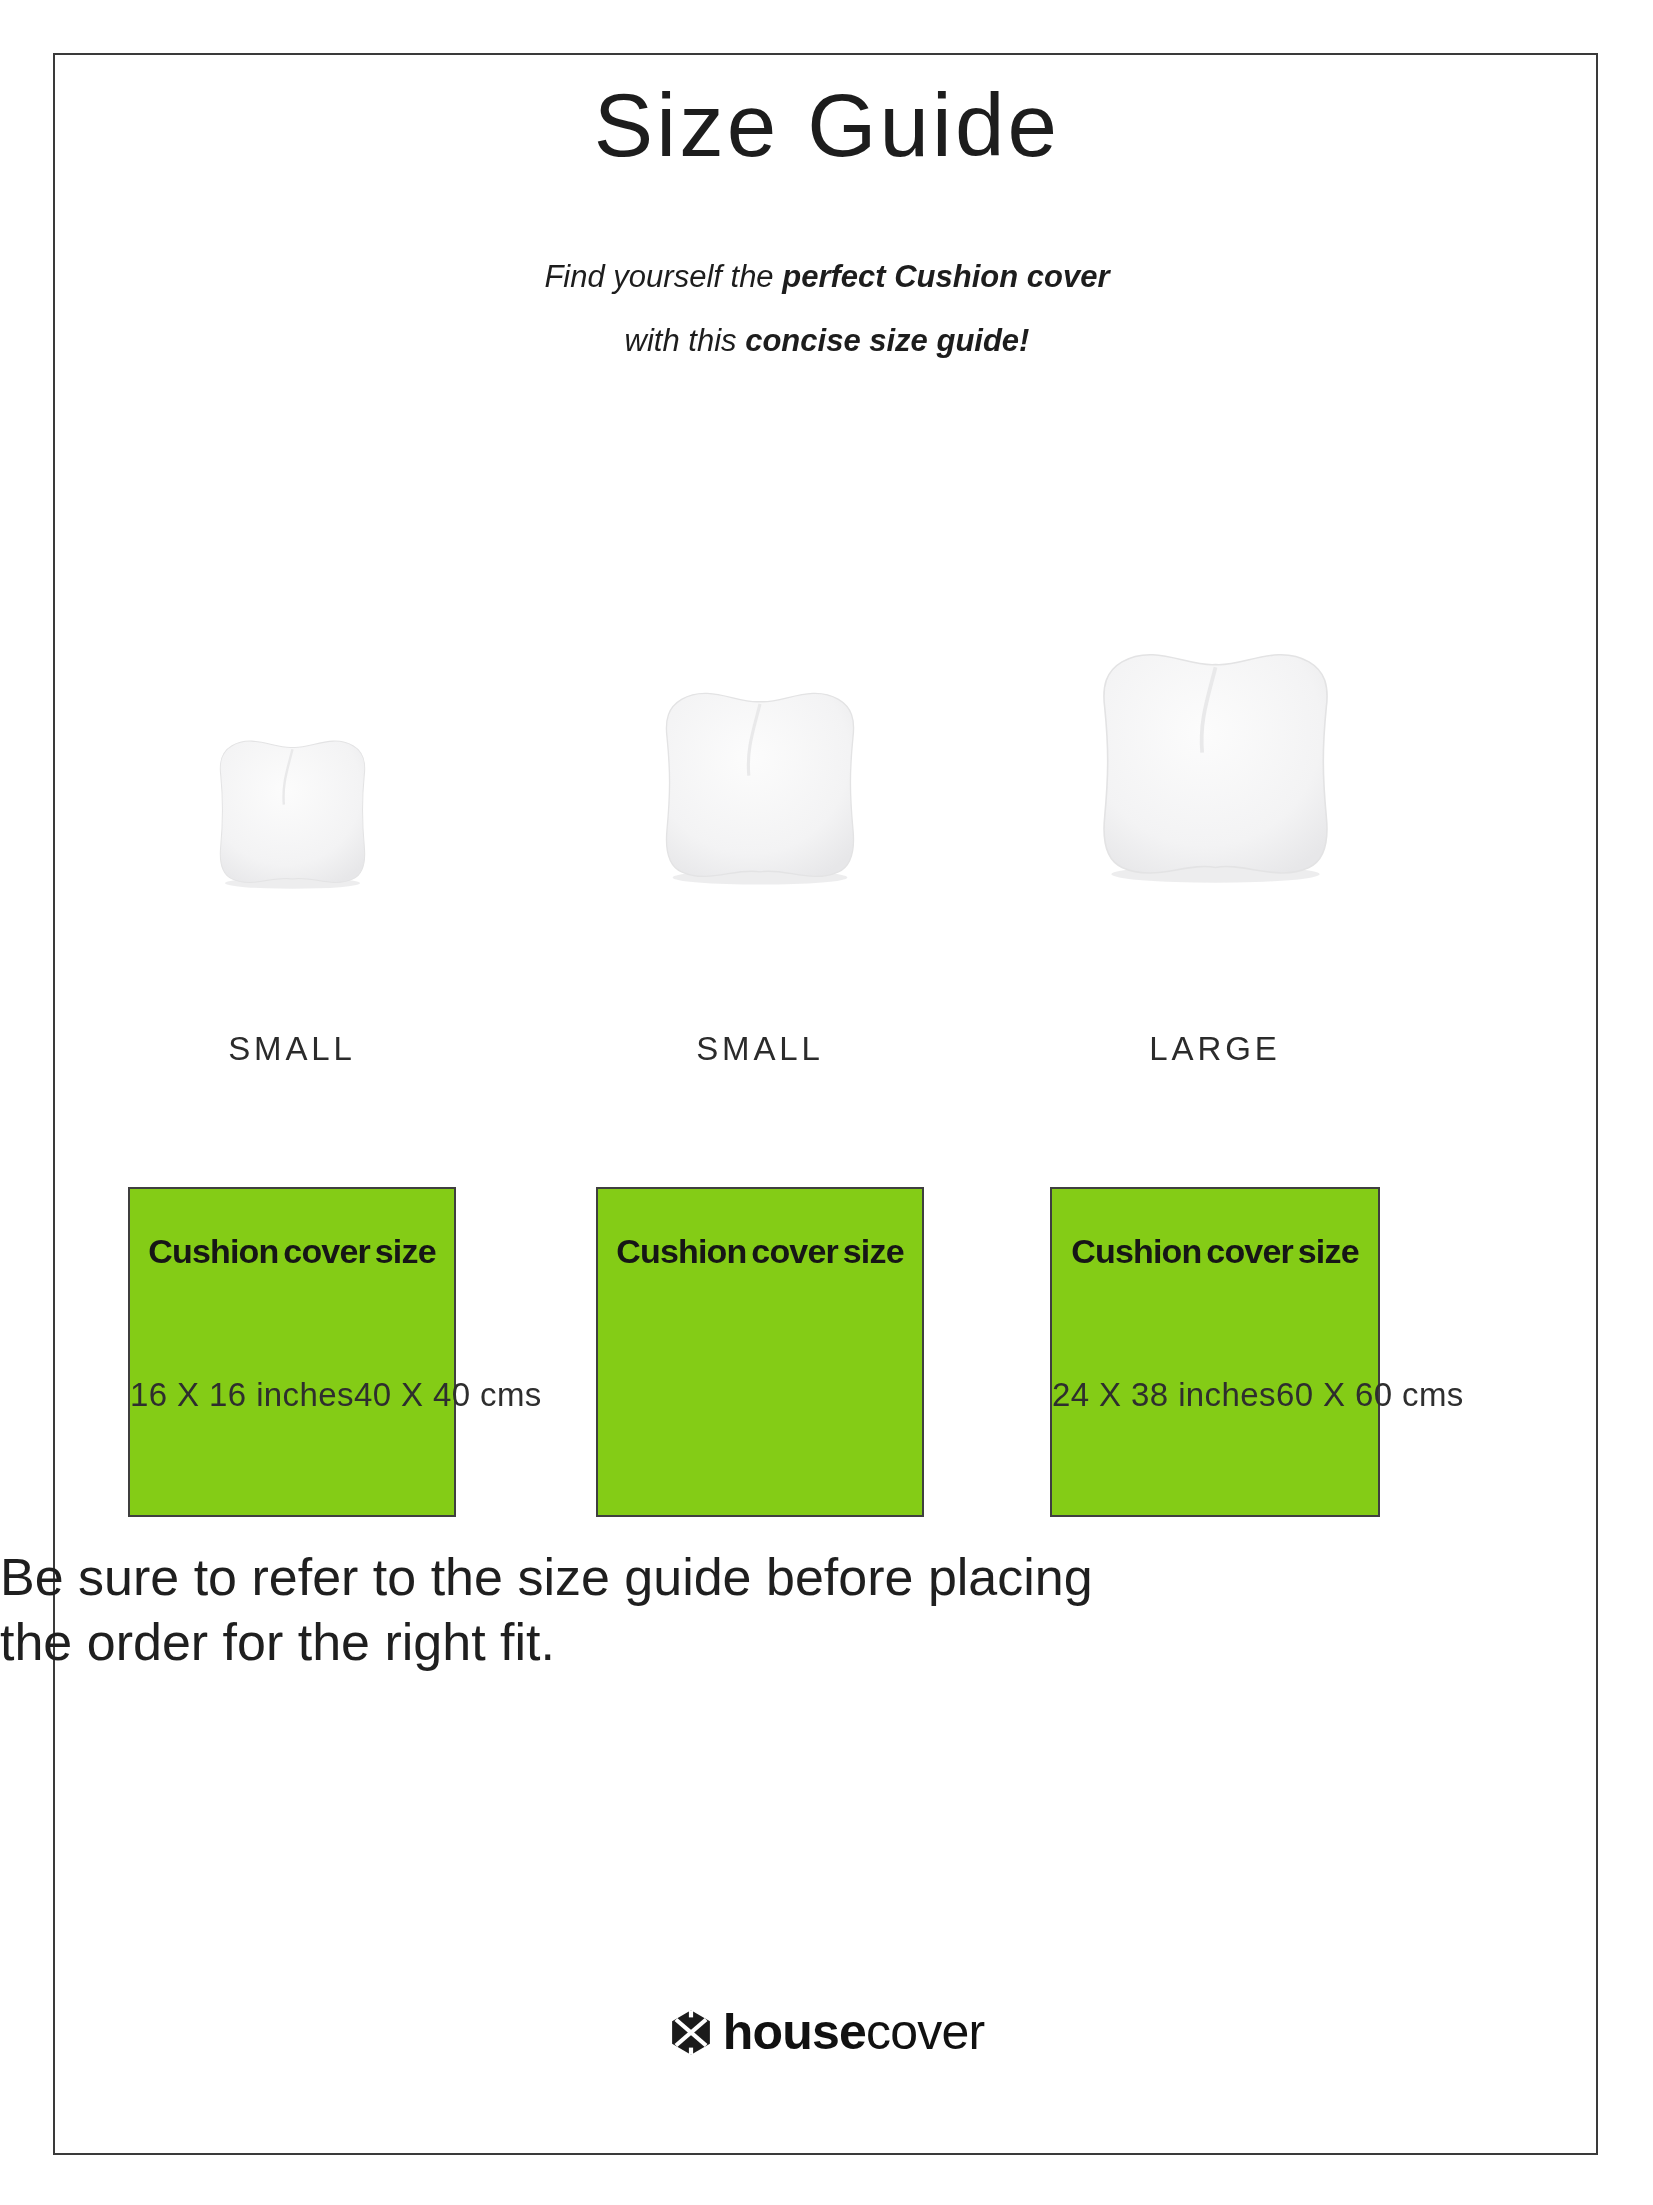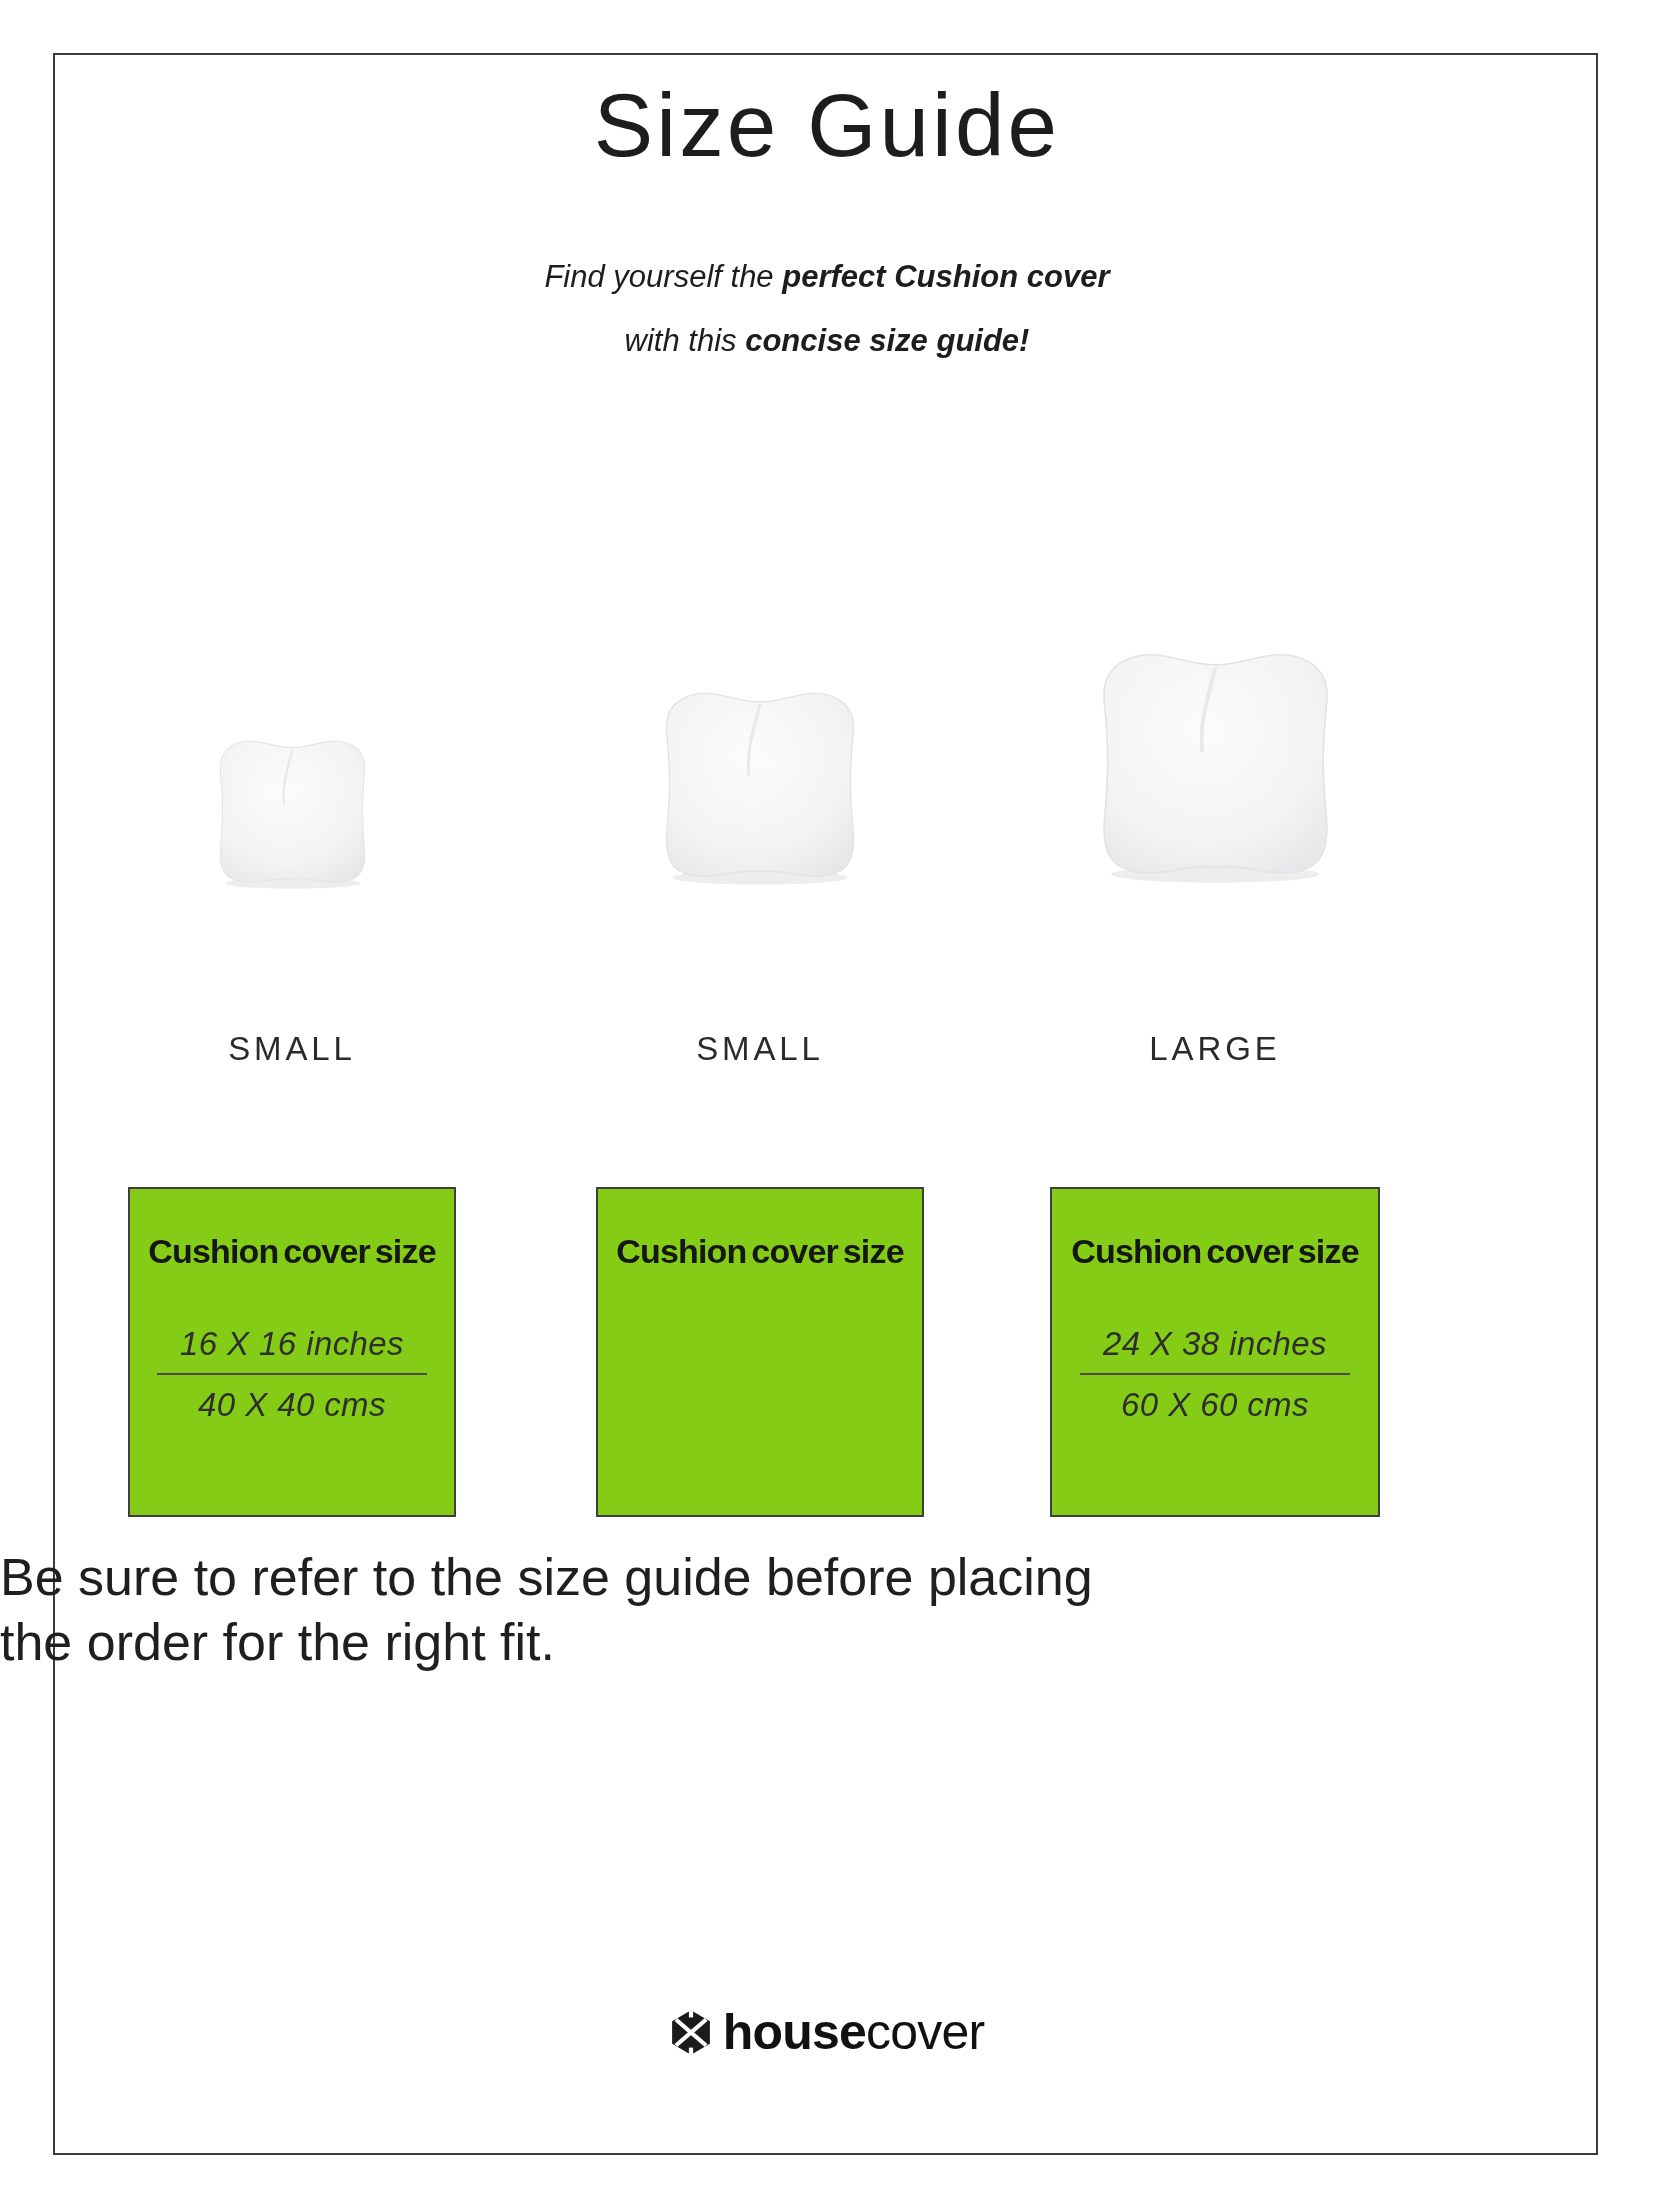--- a/index.html
+++ b/index.html
@@ -82,26 +82,25 @@
   }
   .card-title {
     font-size: 34px;
     font-weight: 700;
     letter-spacing: -0.8px;
     word-spacing: -3.9px;
     color: #161616;
     white-space: nowrap;
   }
   .card-meas {
-    margin-top: 54px;
-    width: 100%;
-    display: flex;
-    flex-direction: column;
-    align-items: center;
-    font-style: italic;
+    margin-top: 105px;
+    width: 100%;
+    display: flex;
+    flex-direction: row;
+    align-items: center;
   }
   .meas-inches, .meas-cms {
     font-size: 33px;
     font-weight: 400;
     letter-spacing: 0.4px;
     color: #2e2e2e;
     line-height: 37px;
     white-space: nowrap;
   }
   .meas-divider {

